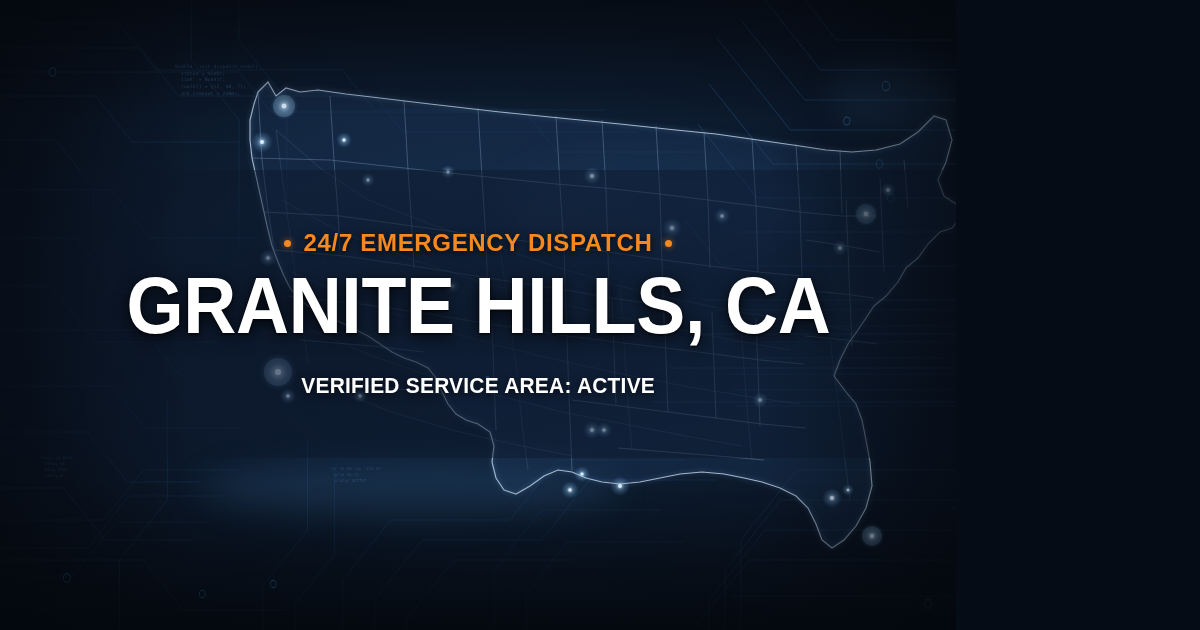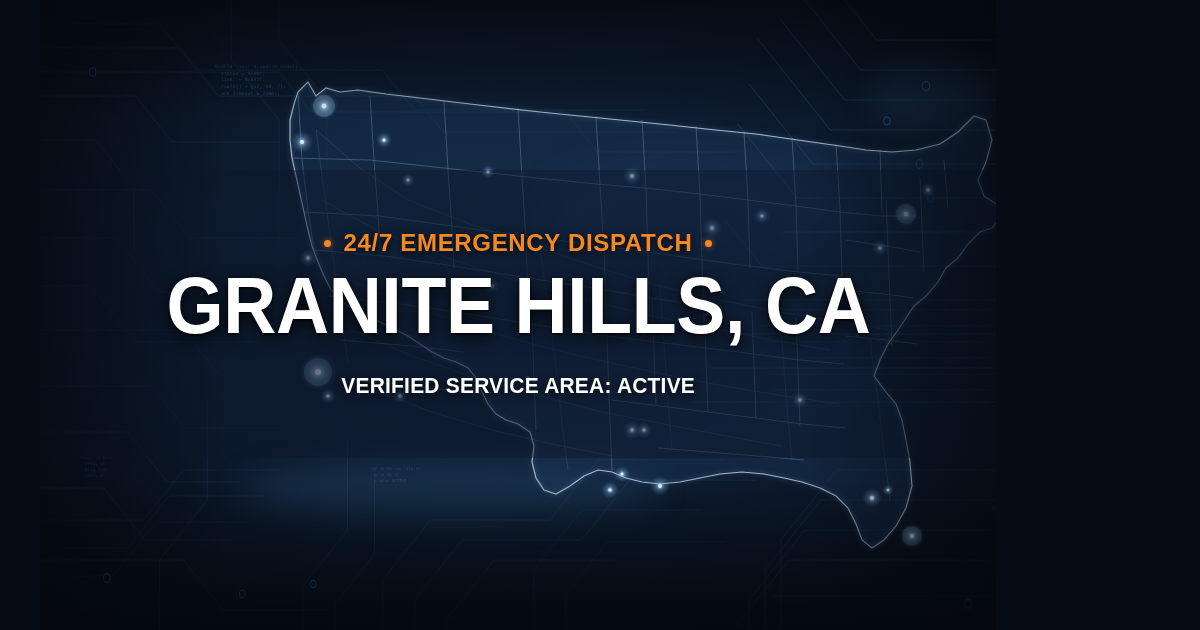--- a/index.html
+++ b/index.html
@@ -5,21 +5,20 @@
   * { margin:0; padding:0; box-sizing:border-box; }
   html, body { width:1200px; height:630px; overflow:hidden; background:#060c16; }
   body { font-family:"Liberation Sans", sans-serif; }
 
   .stage {
     position:relative;
     width:956px; height:630px;
     overflow:hidden;
     background:
       radial-gradient(ellipse 900px 520px at 52% 46%, #132741 0%, #0d1c30 38%, #0a1423 62%, #070e18 82%, #050a12 100%);
-    margin-left: 40px;
   }
 
   
   .layer { position:absolute; inset:0; pointer-events:none; }
   .layer svg { width:100%; height:100%; display:block; }
 
   .trace  { fill:none; stroke:#2f6ea8; stroke-width:1; opacity:.40; }
   .trace-dim { fill:none; stroke:#27557f; stroke-width:1; opacity:.26; }
   .node-ring { fill:none; stroke:#3d86c4; stroke-width:1.1; opacity:.55; }
   .node-dot { fill:#63b4e8; opacity:.75; }

